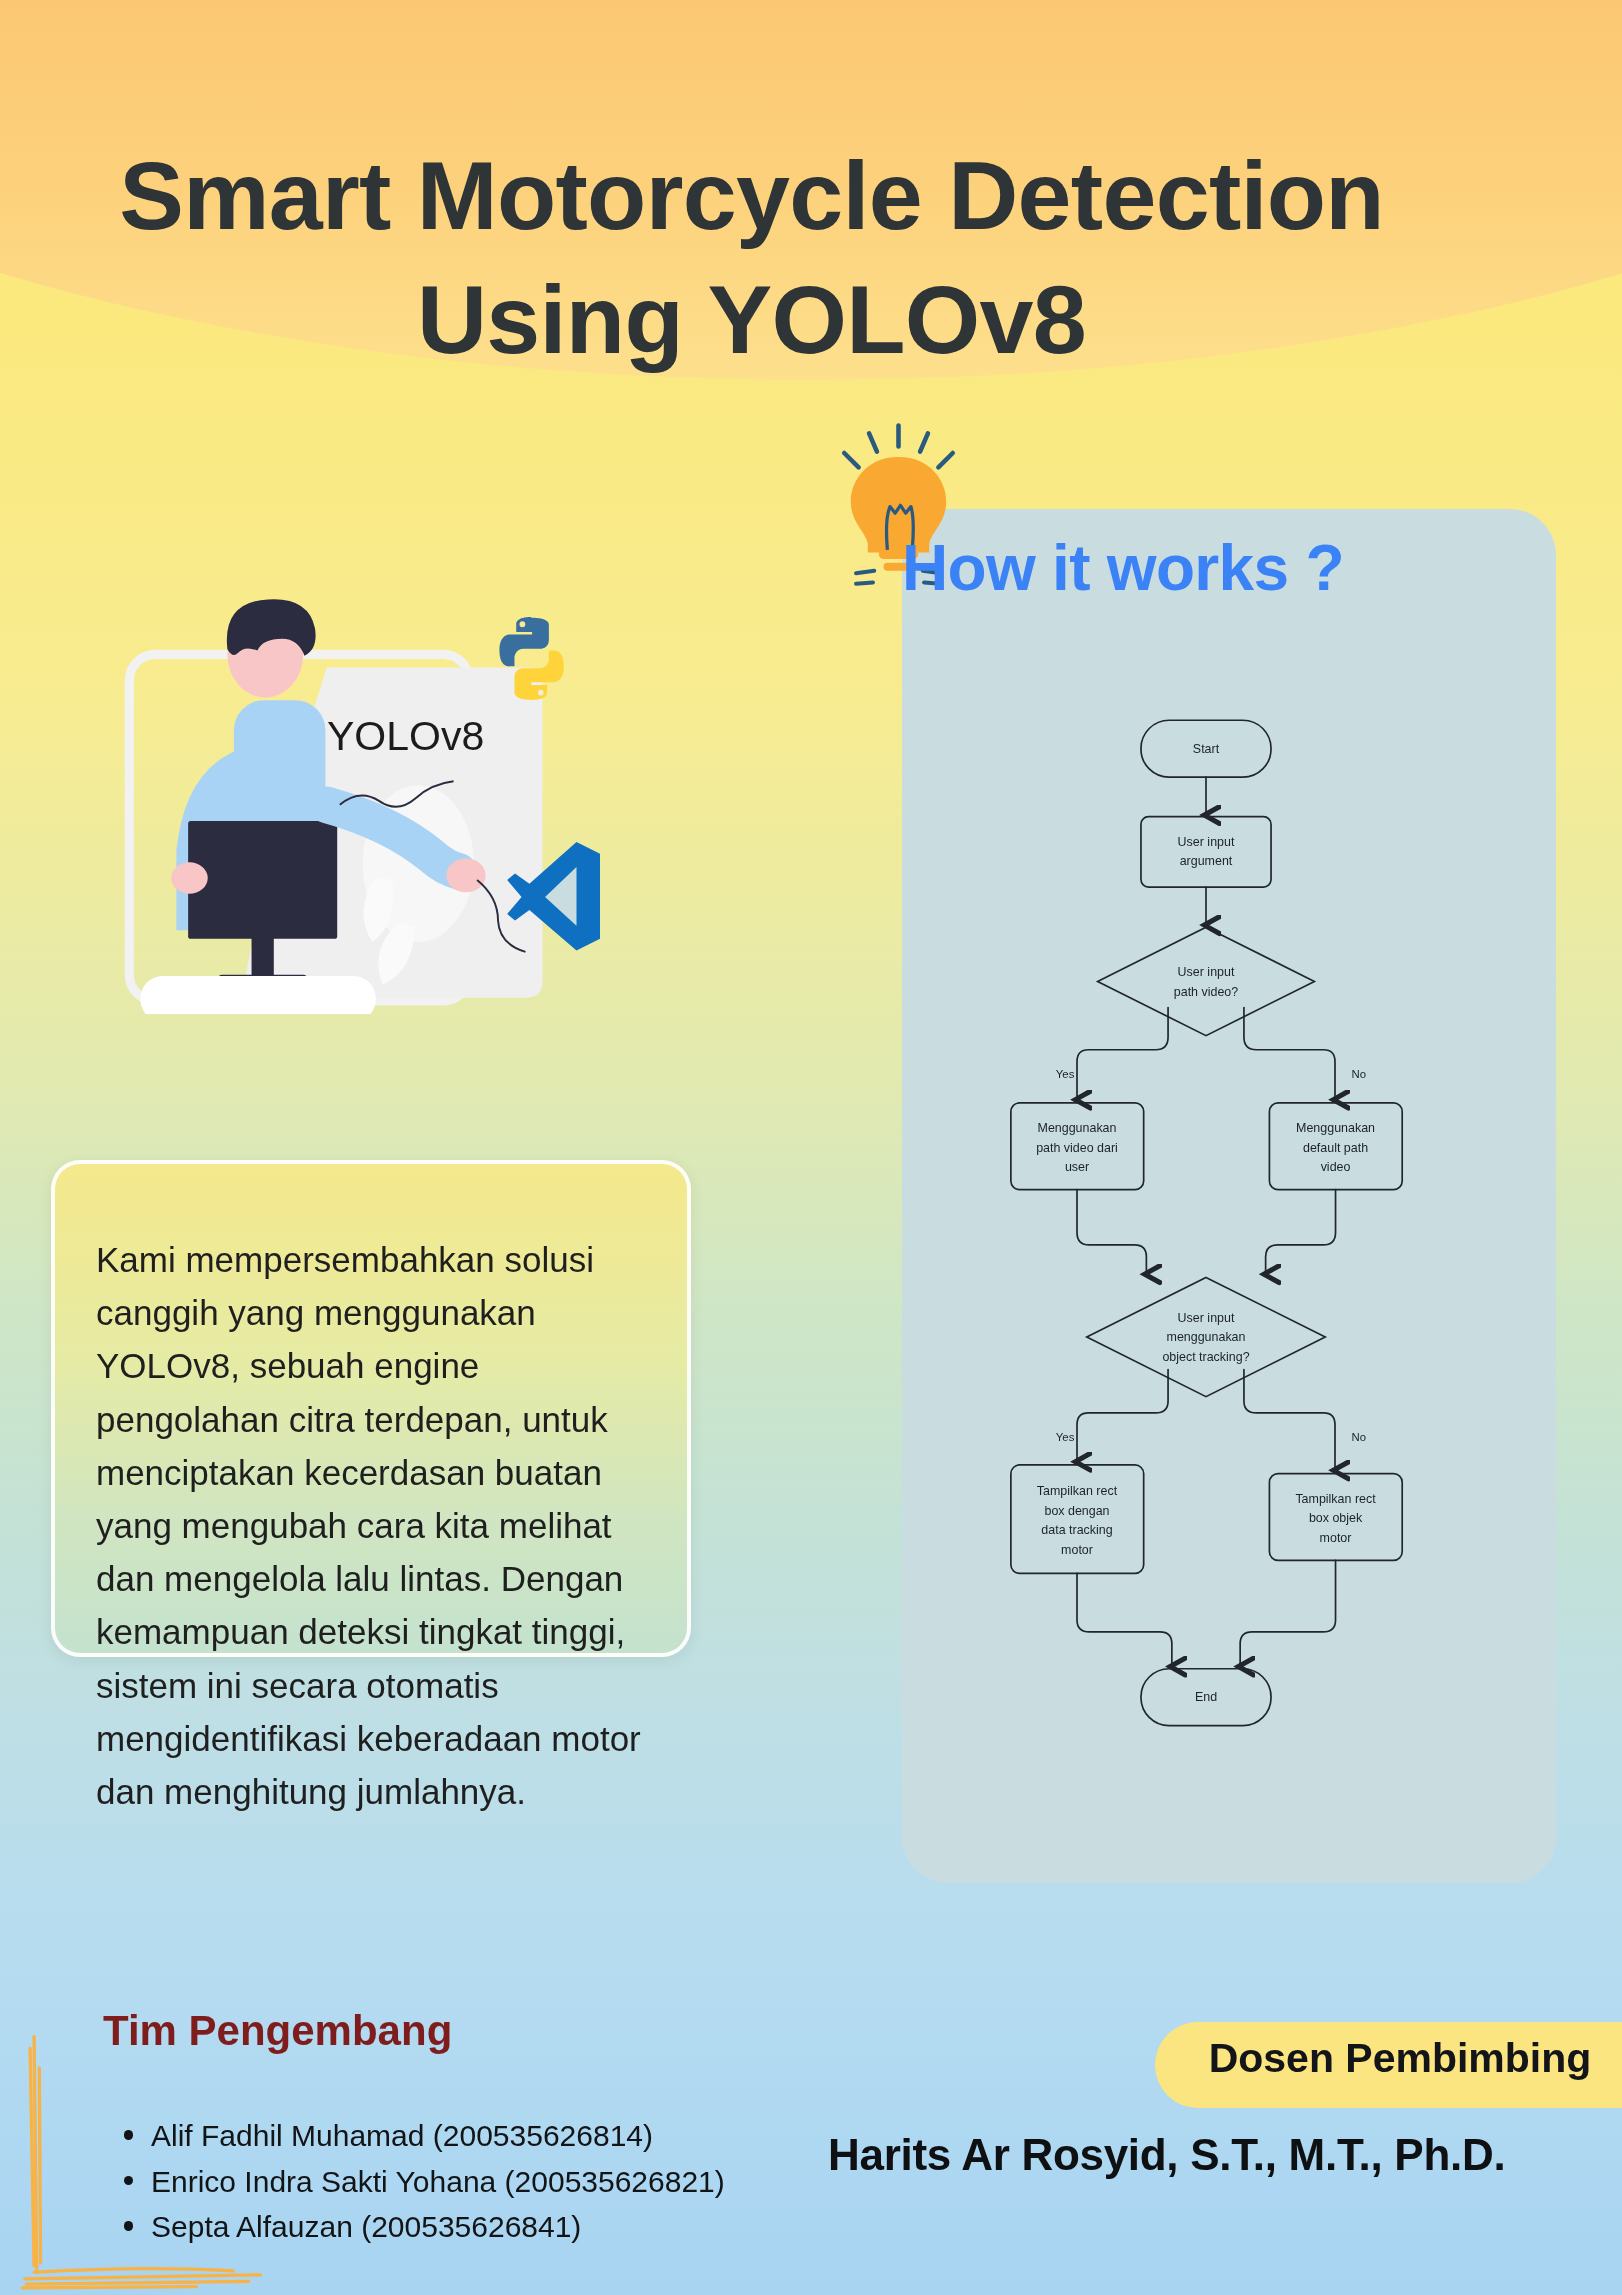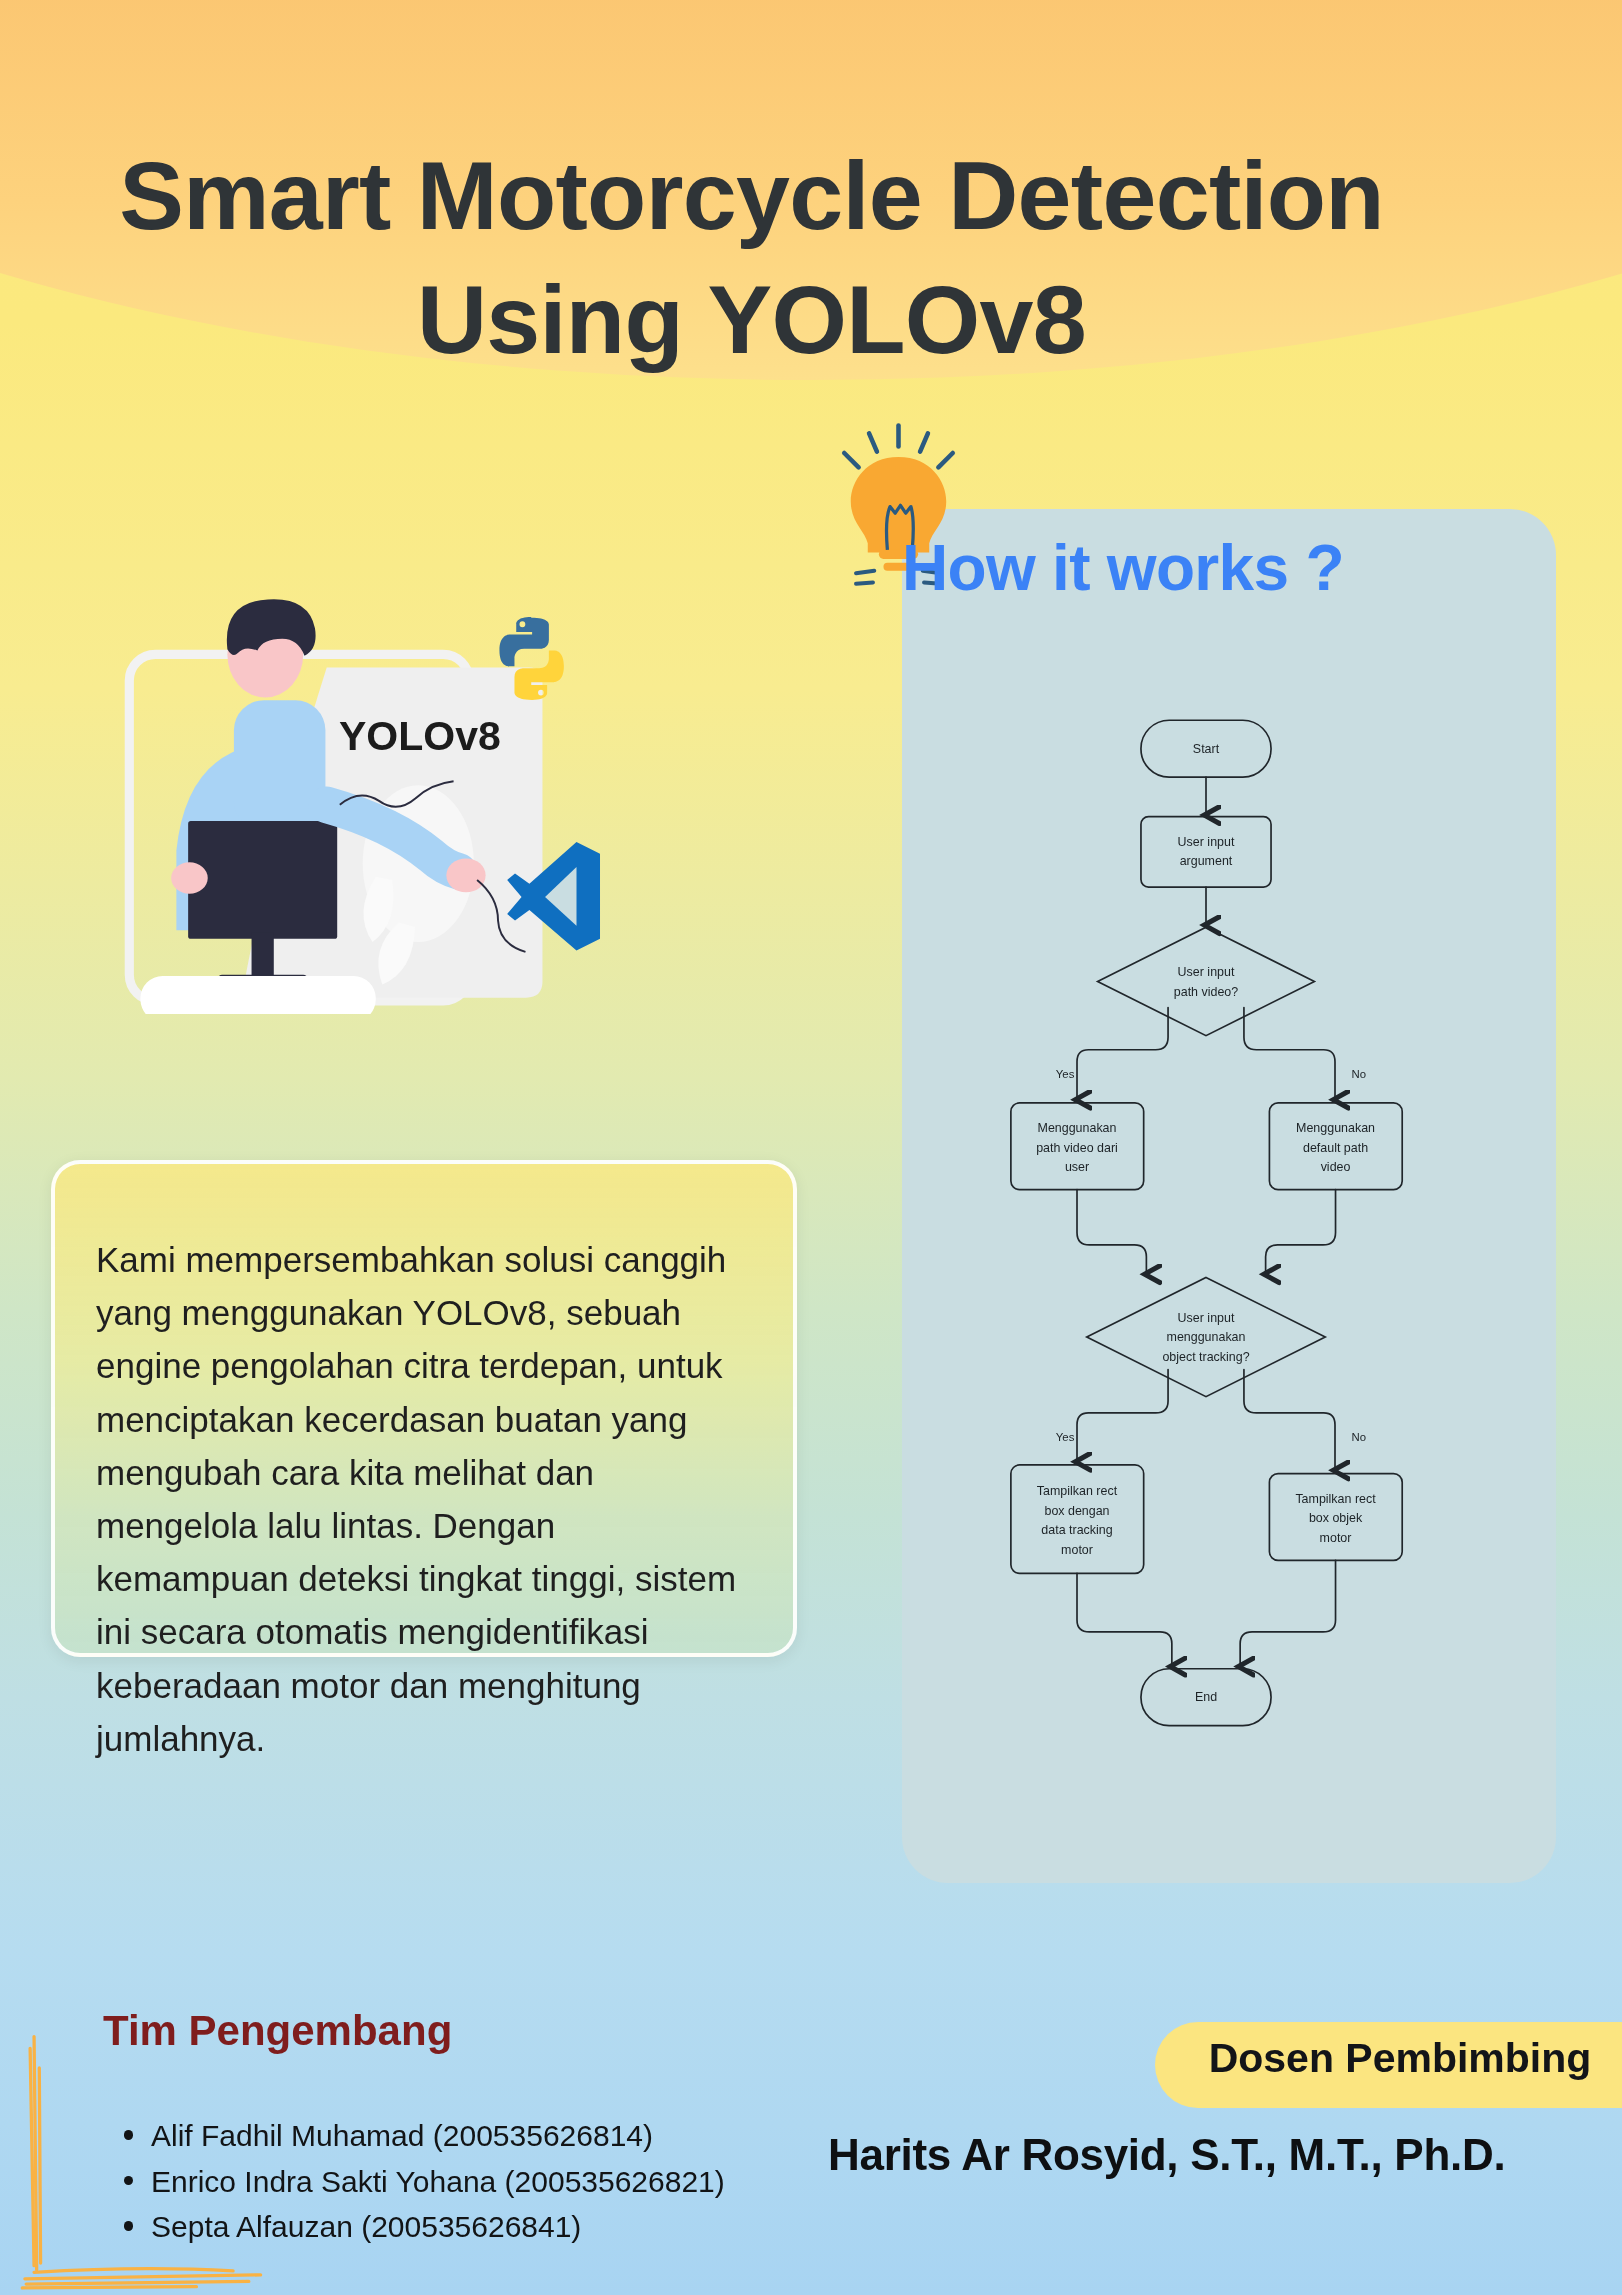--- a/index.html
+++ b/index.html
@@ -36,26 +36,26 @@
   }
   #title .l2{display:block;}
 
   
   #illustration{
     position:absolute;left:111px;top:589px;width:523px;height:425px;z-index:4;
   }
   #illustration svg{display:block;width:100%;height:100%;}
   #yolo-label{
     position:absolute;left:327px;top:713px;z-index:6;
-    font-size:41px;font-weight:700;color:#1c1c1c;letter-spacing:0px;padding-left:12px;
+    font-size:41px;font-weight:400;color:#1c1c1c;letter-spacing:0px;
   }
 
   
   #desc-card{
-    position:absolute;left:51px;top:1160px;width:746px;height:497px;
+    position:absolute;left:51px;top:1160px;width:640px;height:497px;
     border:4.6px solid rgba(255,255,255,0.92);
     border-radius:29px;
     background:linear-gradient(180deg,
         rgba(250,232,128,0.80) 0%,
         rgba(240,237,150,0.72) 40%,
         rgba(214,231,183,0.70) 72%,
         rgba(198,227,198,0.68) 100%);
     box-shadow:0 3.9px 14.4px rgba(0,0,0,0.07);
     z-index:4;
     box-sizing:border-box;

